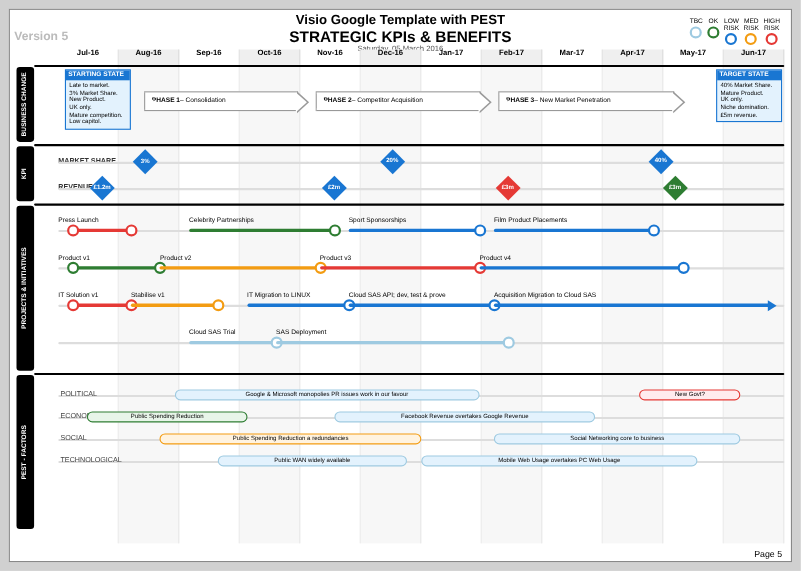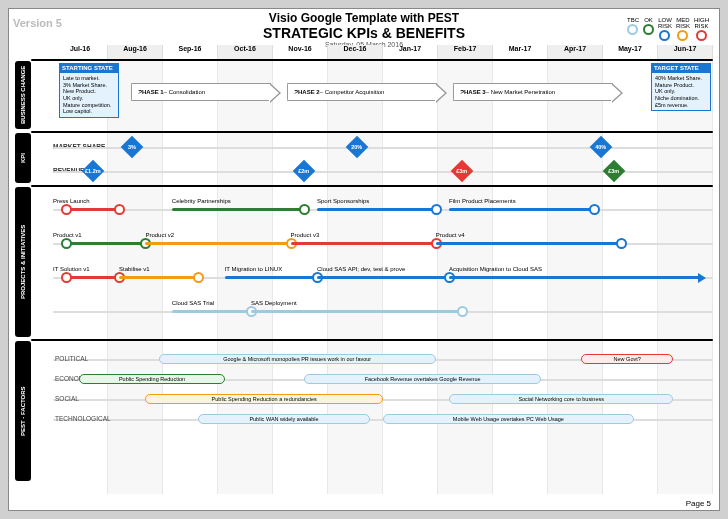--- a/index.html
+++ b/index.html
@@ -1,18 +1,18 @@
 <!DOCTYPE html>
 <html><head>
 <meta charset="utf-8">
 <style>
 *{box-sizing:border-box;margin:0;padding:0;font-family:Arial,sans-serif}
 body{background:#d0d0d0;width:728px;height:519px;position:relative;padding:8px}
 .sheet{background:#fff;width:100%;height:100%;position:relative;border:1px solid #888}
-.version{position:absolute;top:8px;left:4px;color:#bbb;font-size:11px;font-weight:bold}
+.version{position:absolute;top:18px;left:4px;color:#bbb;font-size:11px;font-weight:bold}
 .title{text-align:center;font-weight:bold;font-size:12px;padding-top:2px}
 .subtitle{text-align:center;font-size:14px;font-weight:bold}
 .date{text-align:center;font-size:7px;color:#555}
 .legend{position:absolute;top:8px;right:10px;display:flex;gap:4px;font-size:6px}
 .leg{display:flex;flex-direction:column;align-items:center;gap:1px}
 .leg-ring{width:11px;height:11px;border-radius:50%;border:2px solid}
 .timeline-header{position:absolute;top:36px;left:44px;right:6px;display:flex;height:14px}
 .month{flex:1;text-align:center;font-size:7px;font-weight:bold;border-right:1px solid #ddd}
 .month:nth-child(even){background:#efefef}
 .grid{position:absolute;top:50px;left:44px;right:6px;bottom:16px;display:flex}

